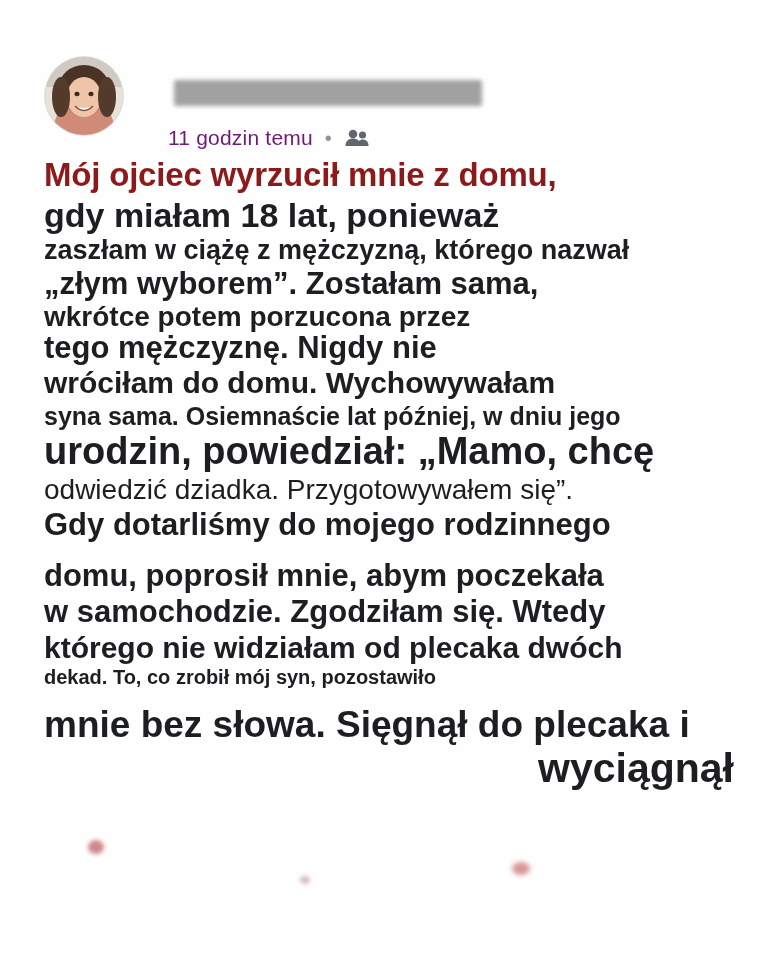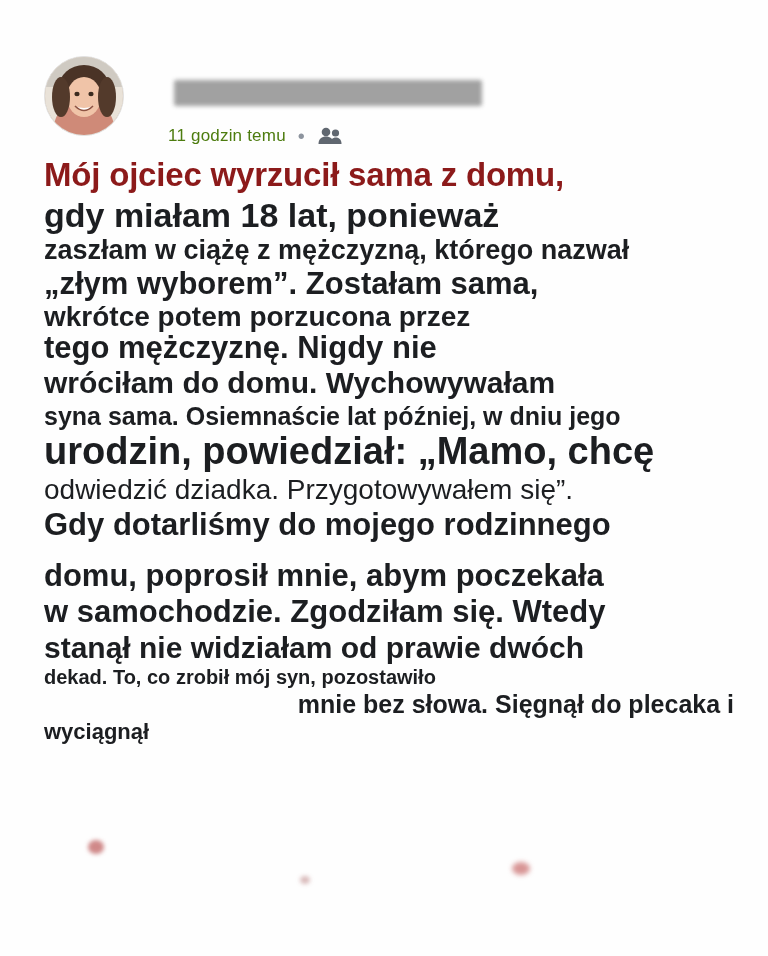--- a/index.html
+++ b/index.html
@@ -54,22 +54,22 @@
   }
   .meta {
     position: absolute;
     left: 124px;
     top: 82px;
     display: flex;
     align-items: center;
     gap: 12px;
   }
   .meta-time {
-    font-size: 17px;
-    color: #4d7c0f;
+    font-size: 21px;
+    color: #701a75;
     letter-spacing: 0.2px;
   }
   .meta-dot {
     font-size: 20px;
     color: #8d949e;
     line-height: 1;
   }
   .audience-icon {
     display: inline-flex;
     align-items: center;
@@ -99,22 +99,22 @@
   .l7  { font-size: 30px; margin-top: 2px; }
   .l8  { font-size: 25px; font-weight: 600; margin-top: 4px; }
   .l9  { font-size: 38px; margin-top: 2px; }
   .l10 { font-size: 28px; font-weight: 400; margin-top: 3px; }
   .l11 { font-size: 31px; margin-top: 5px; }
   .l12 { font-size: 31px; margin-top: 18px; }
   .l13 { font-size: 31px; margin-top: 3px; }
   .l14 { font-size: 31px; margin-top: 3px; }
   .l15 { font-size: 30px; margin-top: 3px; }
   .l16 { font-size: 20px; margin-top: 3px; }
-  .l17 { font-size: 25px; margin-top: 3px; text-align: right; }
-  .l18 { font-size: 22px; margin-top: 3px; }
+  .l17 { font-size: 37px; margin-top: 17px; }
+  .l18 { font-size: 41px; margin-top: 3px; text-align: right; }
   .smudge-a, .smudge-b, .smudge-c {
     position: absolute;
     border-radius: 50%;
     pointer-events: none;
   }
   .smudge-a {
     left: 88px; top: 840px;
     width: 16px; height: 14px;
     background: rgba(170,40,40,0.55);
     filter: blur(2px);
@@ -166,34 +166,34 @@
           <path d="M1.5 18 C1.5 12.8 5 10.6 9 10.6 C13 10.6 16.5 12.8 16.5 18 Z" fill="#606770"></path>
           <circle cx="18.5" cy="7" r="3.6" fill="#606770"></circle>
           <path d="M13.5 18 C13.5 13.6 16 11.6 18.5 11.6 C21.6 11.6 24.5 13.3 24.5 18 Z" fill="#606770"></path>
         </svg>
       </span>
     </div>
   </div>
 
   <div class="body">
     <p>
-      <span class="line l1">Mój ojciec wyrzucił sama z domu,</span>
+      <span class="line l1">Mój ojciec wyrzucił mnie z domu,</span>
       <span class="line l2">gdy miałam 18 lat, ponieważ</span>
       <span class="line l3">zaszłam w ciążę z mężczyzną, którego nazwał</span>
       <span class="line l4">„złym wyborem”. Zostałam sama,</span>
       <span class="line l5">wkrótce potem porzucona przez</span>
       <span class="line l6">tego mężczyznę. Nigdy nie</span>
       <span class="line l7">wróciłam do domu. Wychowywałam</span>
       <span class="line l8">syna sama. Osiemnaście lat później, w dniu jego</span>
       <span class="line l9">urodzin, powiedział: „Mamo, chcę</span>
       <span class="line l10">odwiedzić dziadka. Przygotowywałem się”.</span>
       <span class="line l11">Gdy dotarliśmy do mojego rodzinnego</span>
       <span class="line l12">domu, poprosił mnie, abym poczekała</span>
       <span class="line l13">w samochodzie. Zgodziłam się. Wtedy</span>
-      <span class="line l15">stanął nie widziałam od prawie dwóch</span>
+      <span class="line l15">którego nie widziałam od plecaka dwóch</span>
       <span class="line l16">dekad. To, co zrobił mój syn, pozostawiło</span>
       <span class="line l17">mnie bez słowa. Sięgnął do plecaka i</span>
       <span class="line l18">wyciągnął</span>
     </p>
   </div>
 
   <span class="smudge-a"></span>
   <span class="smudge-b"></span>
   <span class="smudge-c"></span>
 </div>

